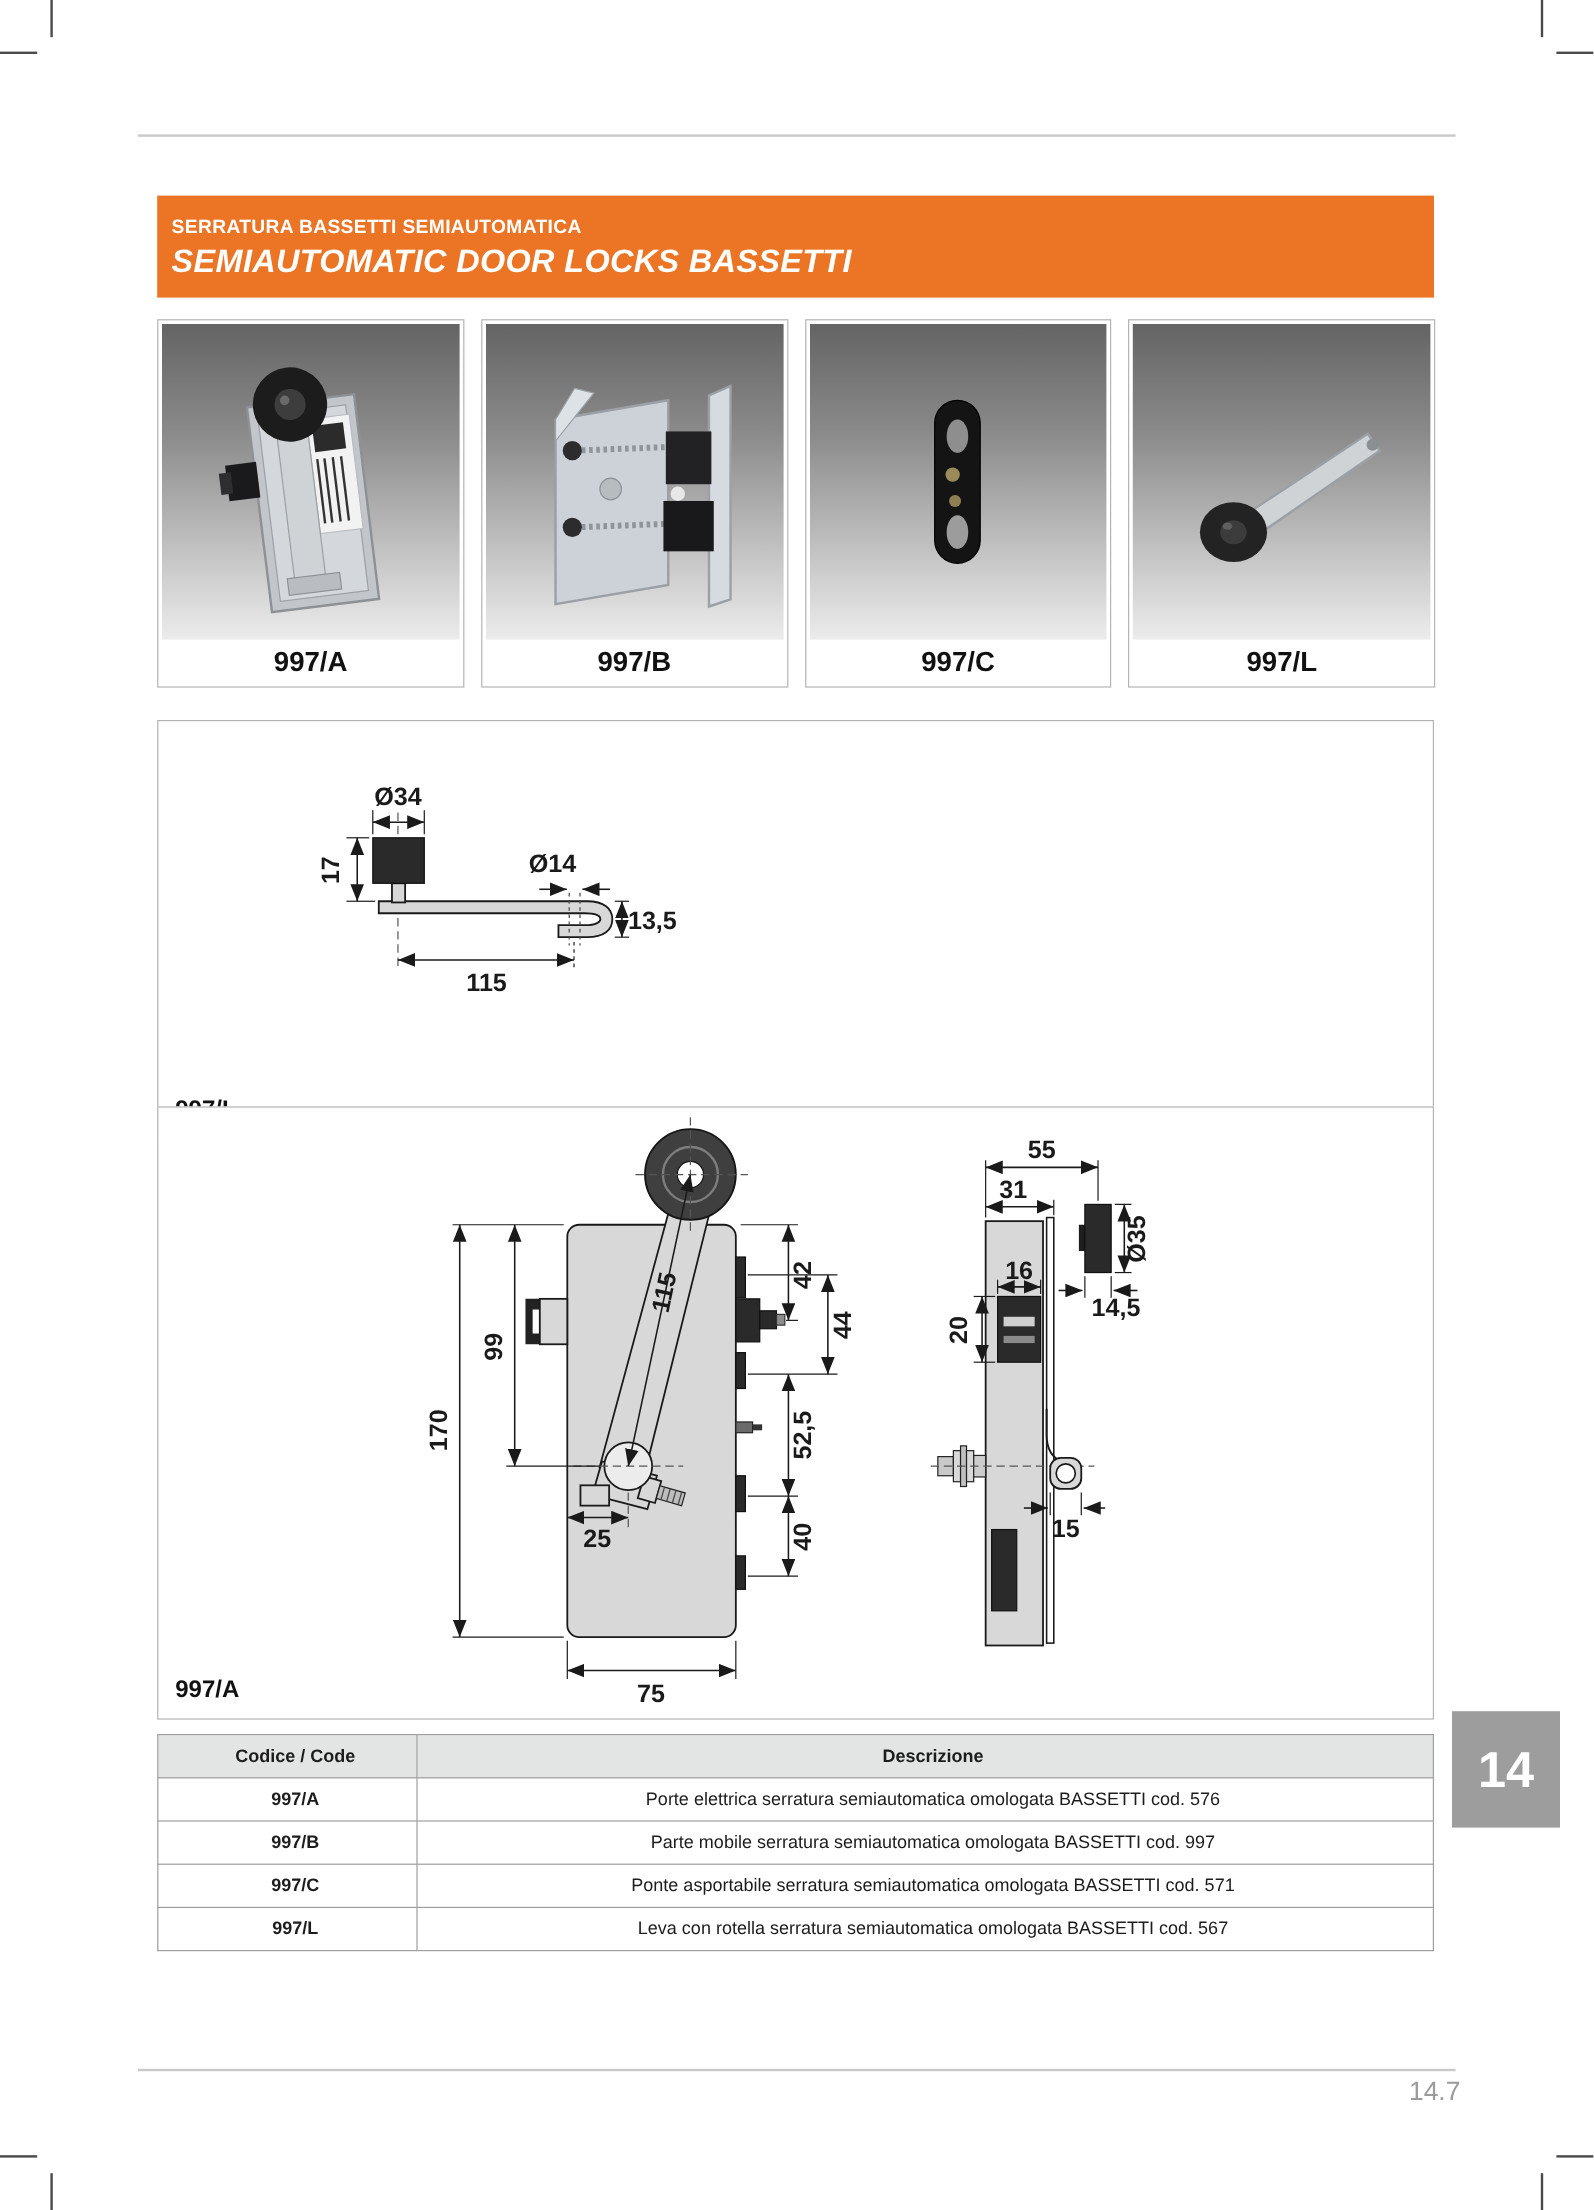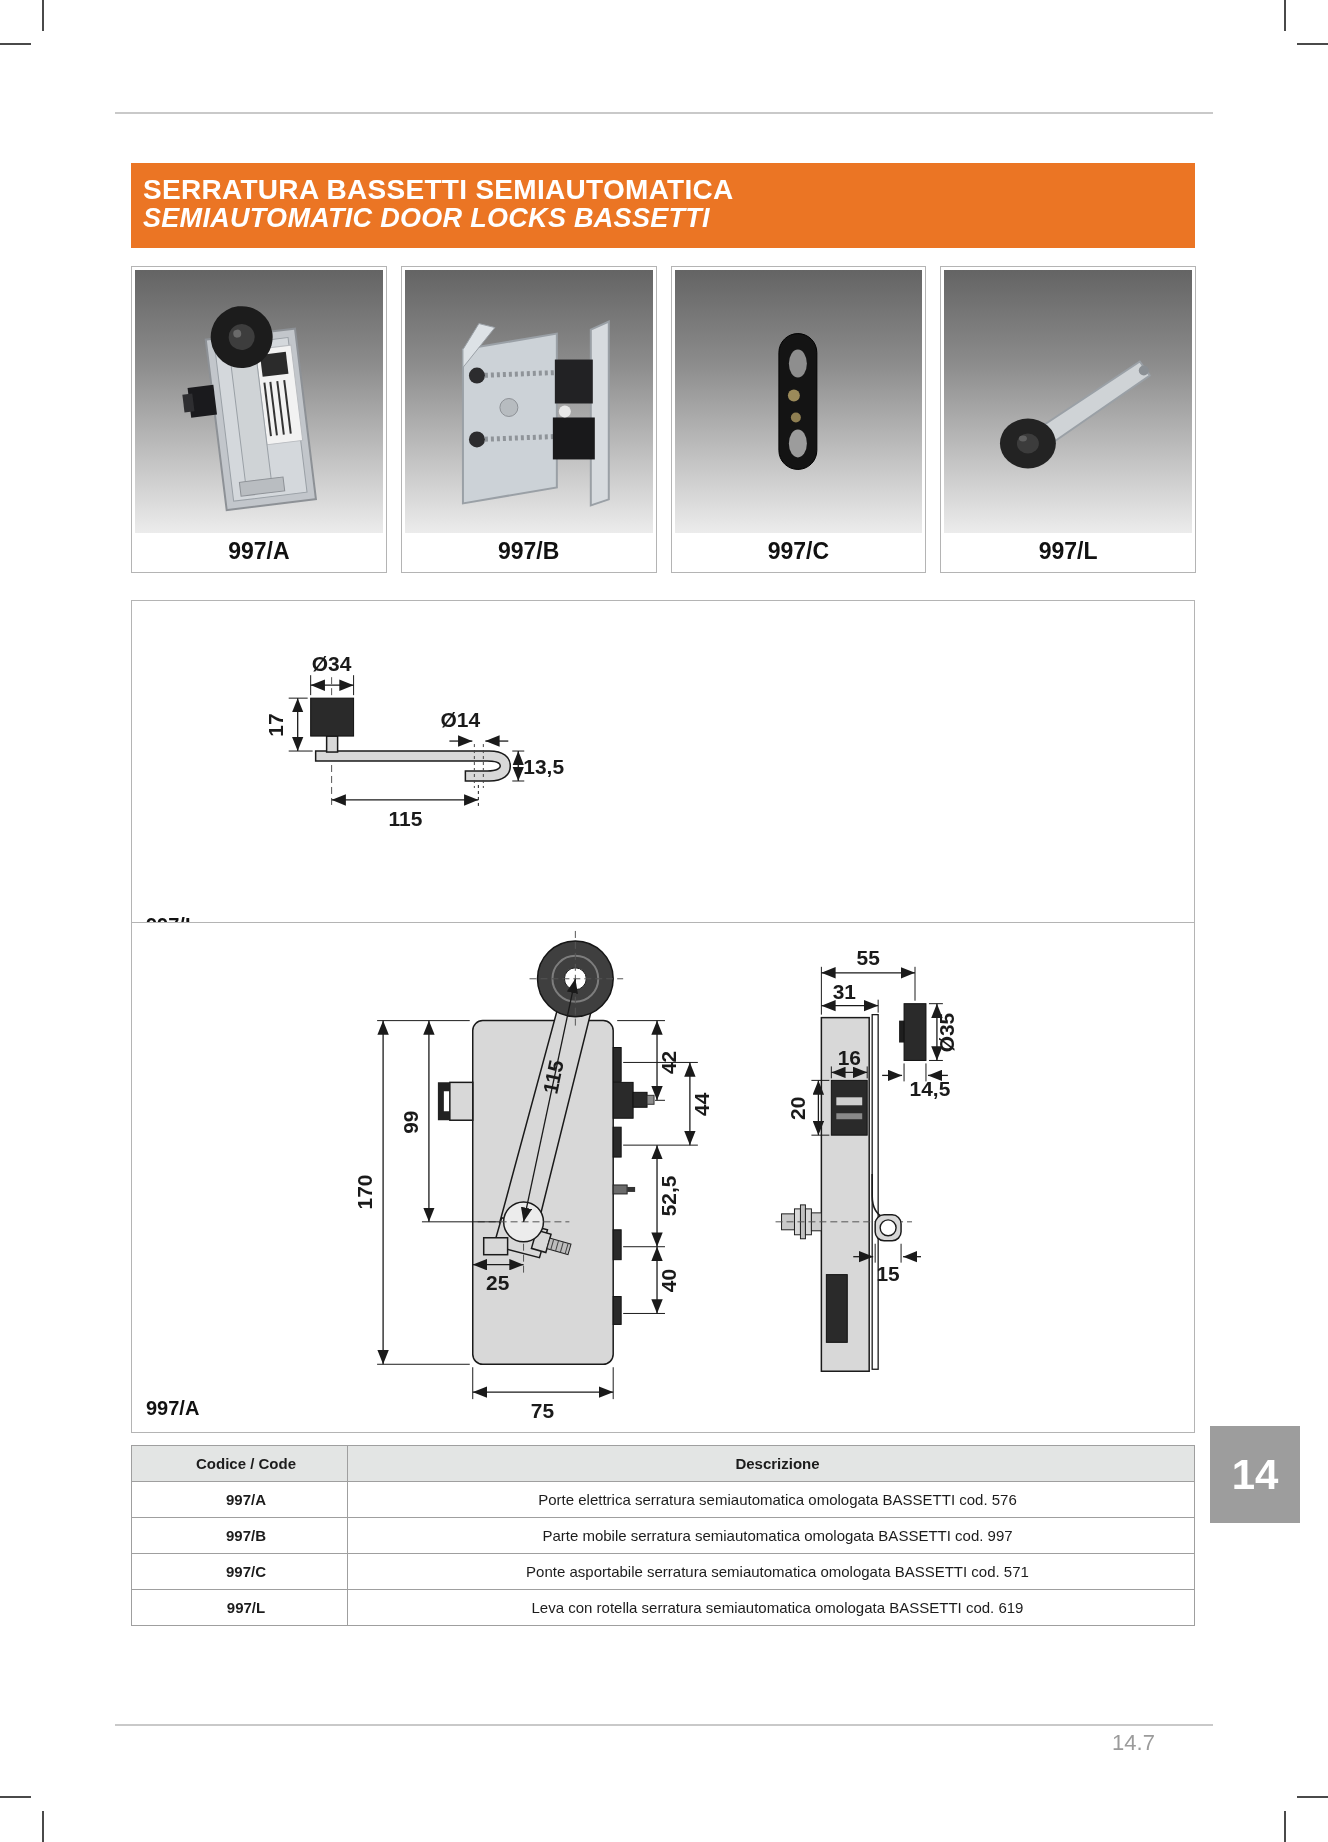--- a/index.html
+++ b/index.html
@@ -16,21 +16,21 @@
   
   .crop{position:absolute;background:#4a4a4a;}
   .crop.h{height:2px;width:31px;}
   .crop.v{width:2px;height:31px;}
 
   .rule{position:absolute;left:115px;width:1098px;height:2px;background:#c9c9c9;}
 
   
   .banner{position:absolute;left:131px;top:163px;width:1064px;height:85px;background:var(--accent);
           color:#fff;padding:12px 0 0 12px;line-height:29px;}
-  .banner .t1{font-size:28px;font-weight:bold;letter-spacing:.3px;}
+  .banner .t1{font-size:16px;font-weight:bold;letter-spacing:.3px;}
   .banner .t2{font-size:27px;font-weight:bold;font-style:italic;letter-spacing:.3px;}
 
   
   .cards{position:absolute;left:131px;top:266px;width:1065px;display:flex;gap:14px;}
   .card{width:256px;height:307px;border:1px solid var(--box-border);background:#fff;padding:3px;
         display:flex;flex-direction:column;}
   .photo{flex:1;background:linear-gradient(#646464,#8b8b8b 35%,#c7c7c7 75%,#ececec);overflow:hidden;}
   .photo svg{width:100%;height:100%;display:block;}
   .card .lbl{height:36px;display:flex;align-items:center;justify-content:center;
              font-size:23px;font-weight:bold;color:#111;}
@@ -53,21 +53,21 @@
   .spec{position:absolute;left:131px;top:1445px;width:1064px;border-collapse:collapse;
         font-size:15px;color:#1c1c1c;}
   .spec th,.spec td{border:1px solid #9f9f9f;height:36px;padding:0 0 0 13px;text-align:center;
                     font-size:15px;vertical-align:middle;}
   .spec th{background:#e3e5e4;font-weight:bold;}
   .spec td.code{font-weight:bold;width:216px;}
 
   
   .tab14{position:absolute;left:1210px;top:1426px;width:90px;height:97px;background:var(--tab-bg);
          color:#fff;font-size:42px;font-weight:bold;display:flex;align-items:center;justify-content:center;}
-  .pagenum{position:absolute;left:1050px;top:1730px;width:167px;text-align:center;
+  .pagenum{position:absolute;left:1050px;top:1730px;width:167px;text-align:right;
            font-size:22px;color:var(--pagenum);}
 </style>
 </head>
 <body>
 
 <div class="page">
 
   <svg width="0" height="0" style="position:absolute" aria-hidden="true">
     <defs>
       <marker id="arr" viewBox="0 0 10 8" markerWidth="11" markerHeight="9" refX="10" refY="4" orient="auto-start-reverse">
@@ -376,21 +376,21 @@
       <tr>
         <td class="code">997/B</td>
         <td>Parte mobile serratura semiautomatica omologata BASSETTI cod. 997</td>
       </tr>
       <tr>
         <td class="code">997/C</td>
         <td>Ponte asportabile serratura semiautomatica omologata BASSETTI cod. 571</td>
       </tr>
       <tr>
         <td class="code">997/L</td>
-        <td>Leva con rotella serratura semiautomatica omologata BASSETTI cod. 619</td>
+        <td>Leva con rotella serratura semiautomatica omologata BASSETTI cod. 567</td>
       </tr>
     </tbody>
   </table>
 
   <div class="tab14">14</div>
 
   <div class="pagenum">14.7</div>
 
 </div>
 

